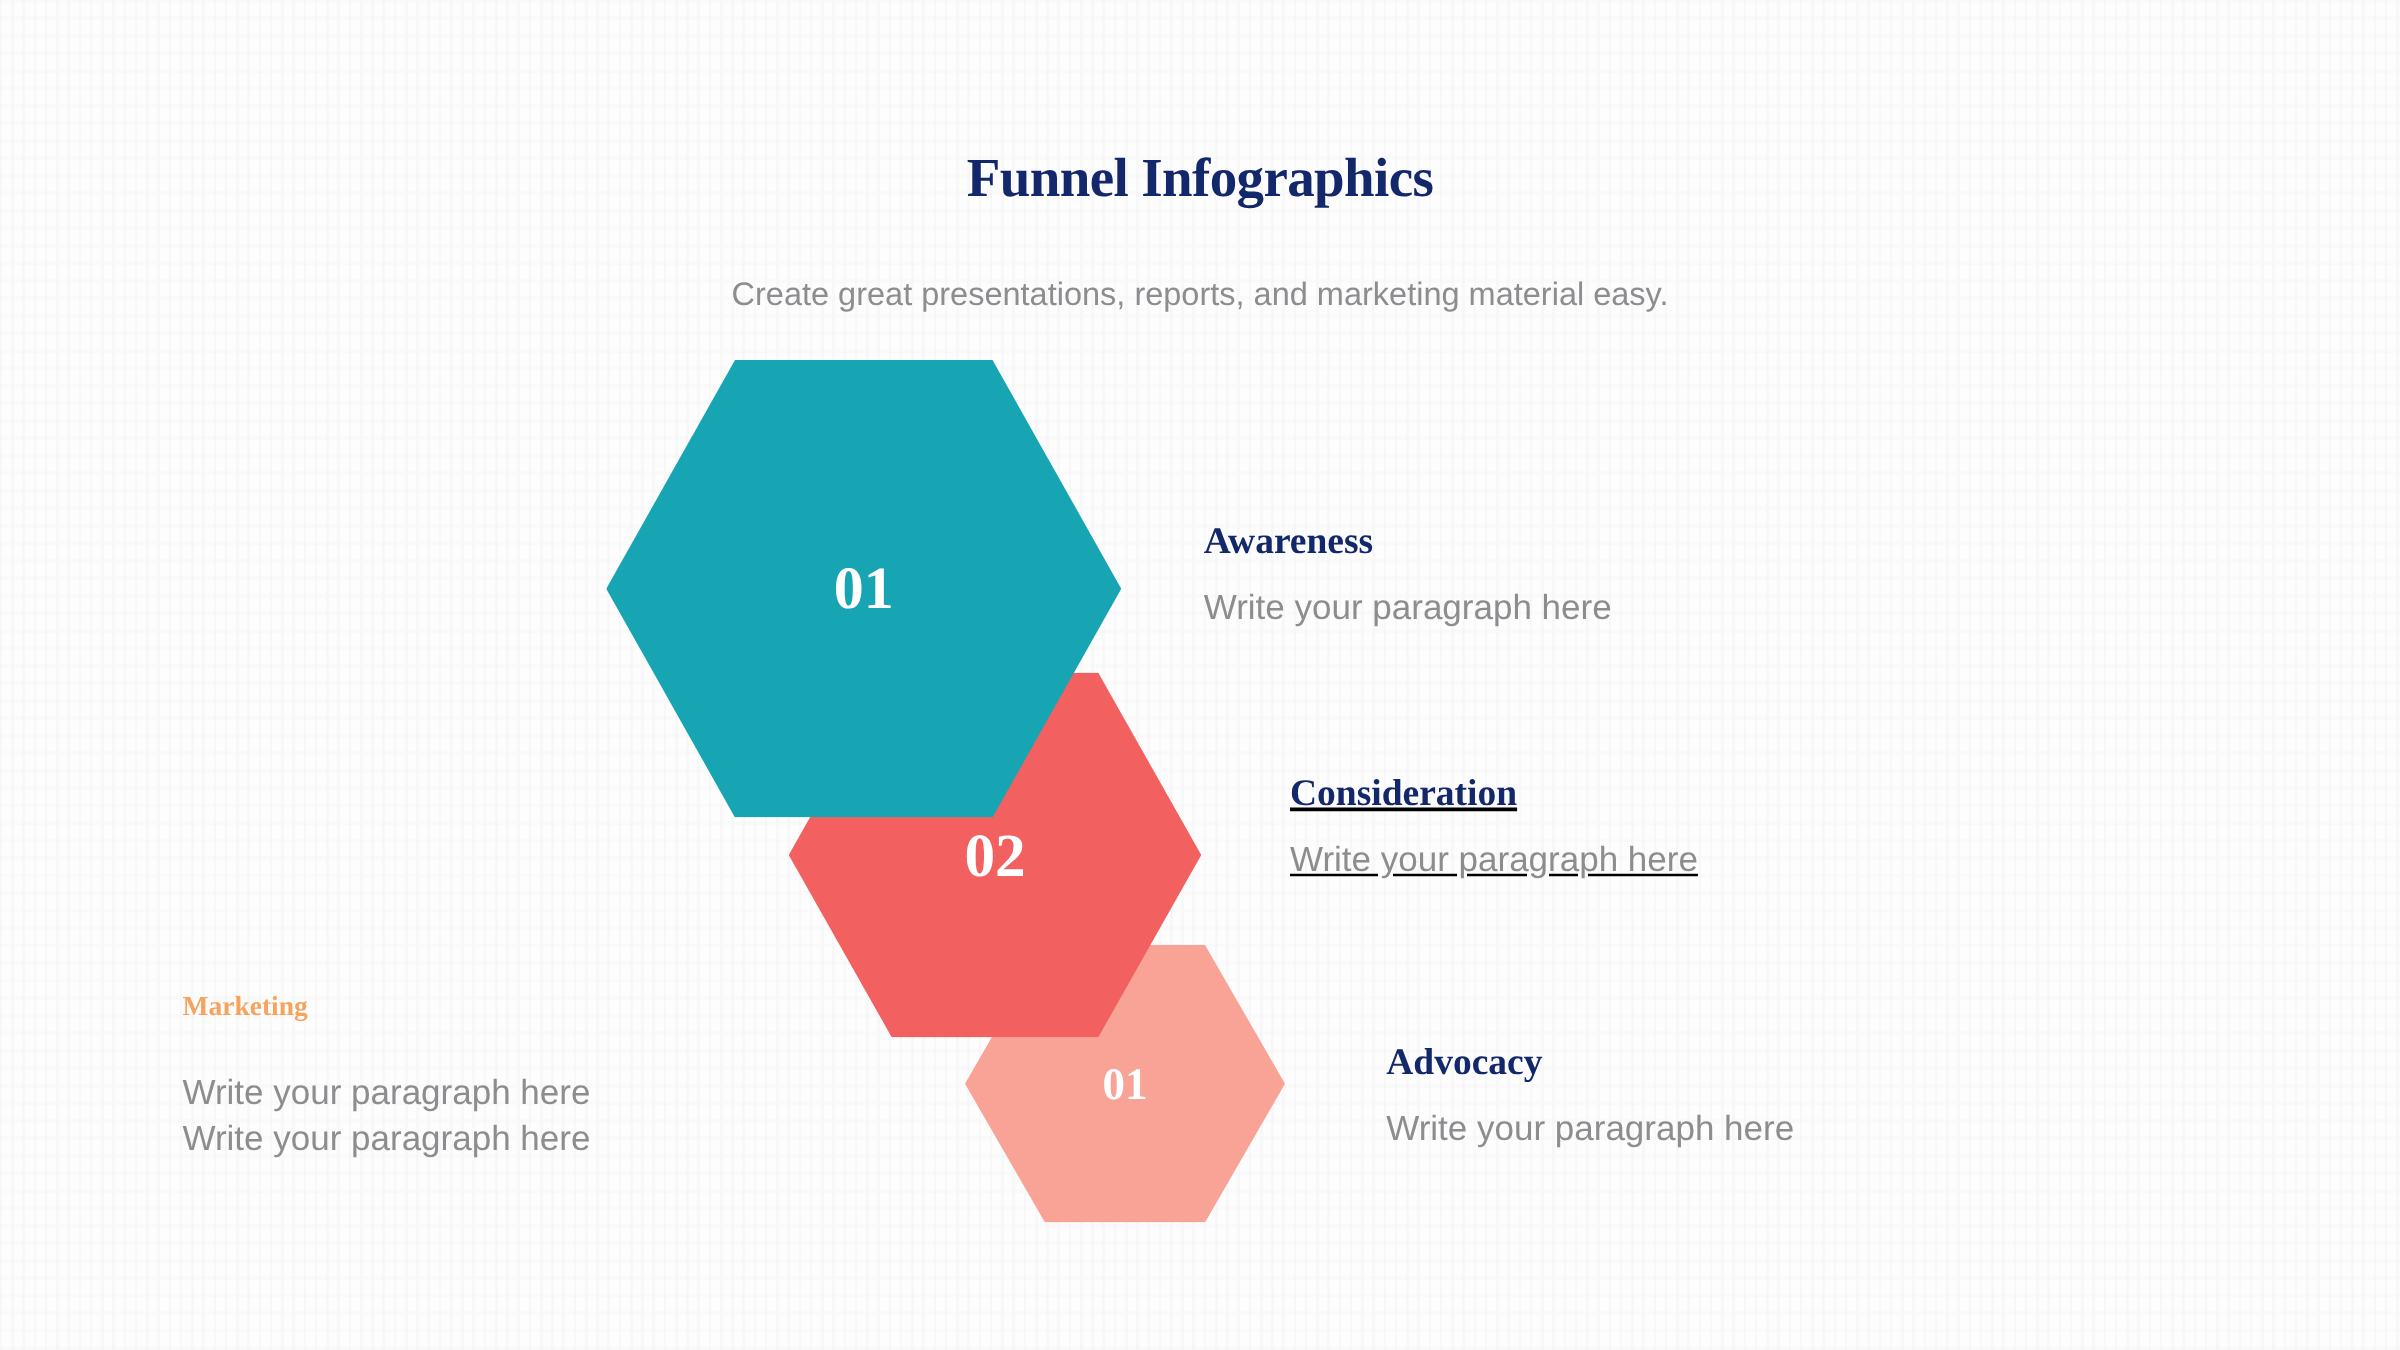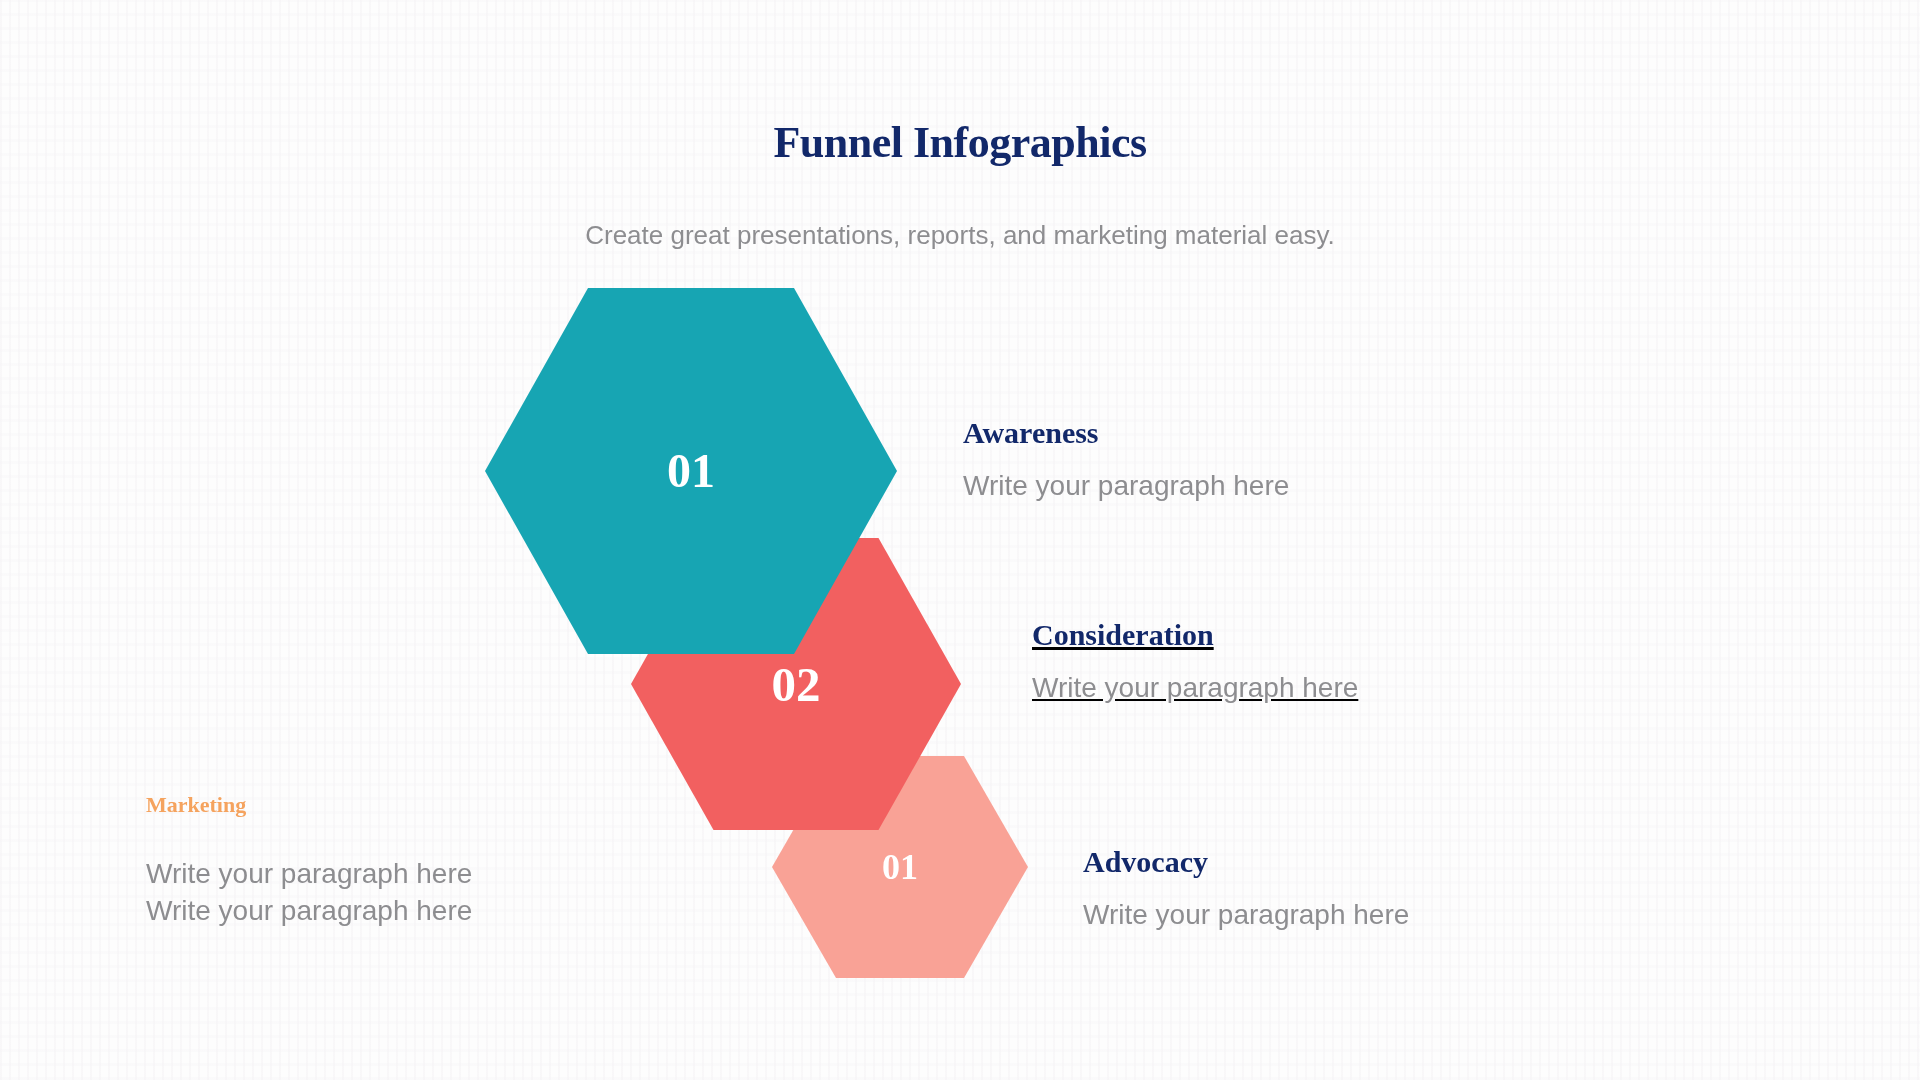--- a/index.html
+++ b/index.html
@@ -121,21 +121,21 @@
   .step-body {
     font-size: 28px;
     color: #8d8d90;
     line-height: 1.32;
     margin: 0;
     white-space: nowrap;
   }
 
   #step-1 { left: 963px; top: 418px; }
   #step-2 { left: 1032px; top: 620px; text-decoration: underline; }
-  #step-3 { left: 1083px; top: 835px; margin-top: 12px; }
+  #step-3 { left: 1109px; top: 835px; }
 
   
   #side-block {
     position: absolute;
     left: 146px;
     top: 794px;
     z-index: 5;
   }
   #side-block .side-title {
     font-family: "Liberation Serif", "DejaVu Serif", serif;

